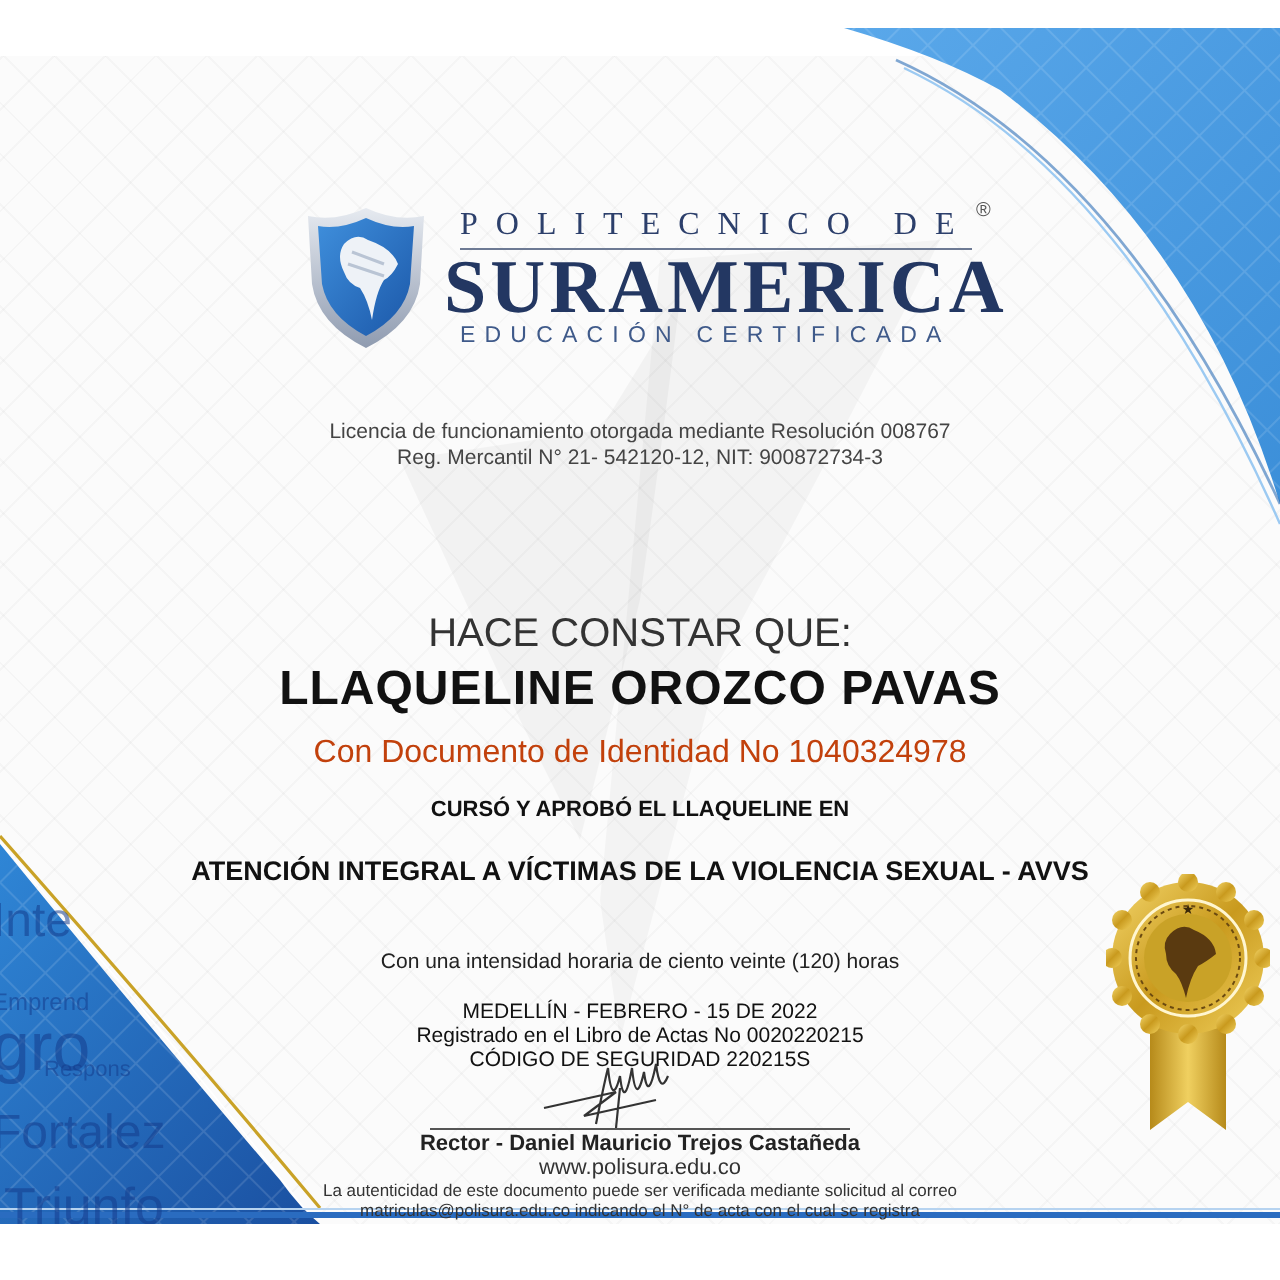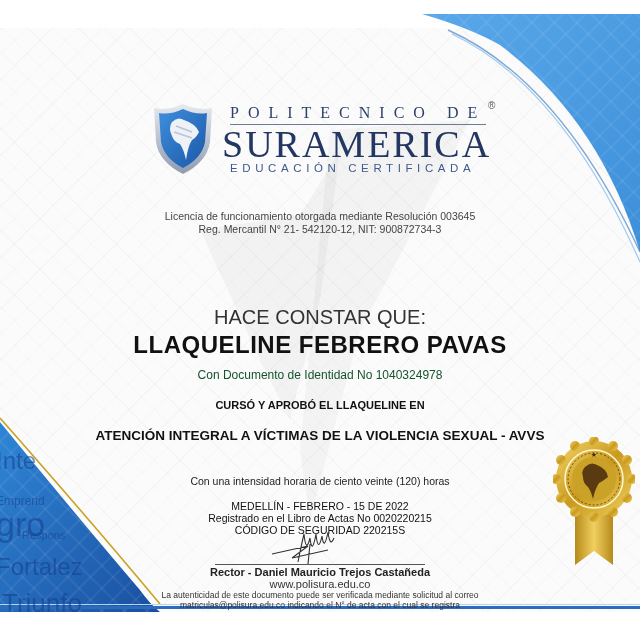--- a/index.html
+++ b/index.html
@@ -10,27 +10,27 @@
       repeating-linear-gradient(45deg, rgba(0,0,0,0.025) 0 1px, transparent 1px 18px),
       repeating-linear-gradient(-45deg, rgba(0,0,0,0.025) 0 1px, transparent 1px 18px);
   }
   .top-strip { position:absolute; left:0; top:0; width:640px; height:28px; background:#ffffff; }
   svg.deco { position:absolute; left:0; top:0; }
   .logo { position:absolute; left:152px; top:100px; width:340px; height:80px; }
   .shield { position:absolute; left:0; top:2px; width:62px; height:74px; }
   .logo-line1 { position:absolute; left:78px; top:4px; font-family:Liberation Serif, serif; font-size:16px; letter-spacing:9px; color:#2c3f6b; }
   .reg { position:absolute; left:336px; top:0px; font-size:10px; color:#555; }
   .logo-rule { position:absolute; left:78px; top:24px; width:256px; height:1px; background:#6d7a94; }
-  .logo-line2 { position:absolute; left:70px; top:22px; font-family:"Liberation Serif", serif; font-size:38px; letter-spacing:2px; color:#233762; line-height:44px; }
+  .logo-line2 { position:absolute; left:70px; top:22px; font-family:"Liberation Serif", serif; font-size:38px; letter-spacing:2px; color:#233762; line-height:44px;font-weight:bold; }
   .logo-line3 { position:absolute; left:78px; top:62px; font-size:11.5px; letter-spacing:4.6px; color:#3f5a8a; }
   .center { position:absolute; left:0; width:640px; text-align:center; color:#333; }
   .license { top:210px; font-size:10.5px; line-height:13px; color:#444; }
   .hace { top:306px; font-size:20px; color:#333; }
   .name { top:331px; font-size:24px; font-weight:bold; color:#111; letter-spacing:0.5px; }
-  .docid { top:368px; font-size:12px; color:#14532d; }
+  .docid { top:368px; font-size:16px; color:#c2410c; }
   .curso { top:399px; font-size:11px; font-weight:bold; color:#111; }
   .program { top:428px; font-size:13.5px; font-weight:bold; color:#111; }
   .hours { top:475px; font-size:10.5px; color:#222; }
   .date { top:500px; font-size:10.5px; font-weight:normal; color:#111; line-height:12px; }
   .rector { top:566px; font-size:11px; font-weight:bold; color:#222; }
   .web { top:578px; font-size:11px; color:#333; }
   .auth { top:590px; font-size:8.5px; color:#333; line-height:10px; }
   .sig-line { position:absolute; left:215px; top:564px; width:210px; height:1px; background:#555; }
   .signature { position:absolute; left:268px; top:524px; }
   .seal { position:absolute; left:553px; top:437px; }
@@ -101,26 +101,26 @@
       <path d="M24 24 L40 30 M22 30 L40 36" stroke="#b9c4d4" stroke-width="1.5"></path>
     </svg>
     <div class="logo-line1">POLITECNICO DE</div>
     <div class="reg">®</div>
     <div class="logo-rule"></div>
     <div class="logo-line2">SURAMERICA</div>
     <div class="logo-line3">EDUCACIÓN CERTIFICADA</div>
   </div>
 
   <div class="center license">
-    <div>Licencia de funcionamiento otorgada mediante Resolución 003645</div>
+    <div>Licencia de funcionamiento otorgada mediante Resolución 008767</div>
     <div>Reg. Mercantil N° 21- 542120-12, NIT: 900872734-3</div>
   </div>
 
   <div class="center hace">HACE CONSTAR QUE:</div>
-  <div class="center name">LLAQUELINE FEBRERO PAVAS</div>
+  <div class="center name">LLAQUELINE OROZCO PAVAS</div>
   <div class="center docid">Con Documento de Identidad No 1040324978</div>
   <div class="center curso">CURSÓ Y APROBÓ EL LLAQUELINE EN</div>
   <div class="center program">ATENCIÓN INTEGRAL A VÍCTIMAS DE LA VIOLENCIA SEXUAL - AVVS</div>
   <div class="center hours">Con una intensidad horaria de ciento veinte (120) horas</div>
 
   <div class="center date">
     <div>MEDELLÍN - FEBRERO - 15 DE 2022</div>
     <div>Registrado en el Libro de Actas No 0020220215</div>
     <div>CÓDIGO DE SEGURIDAD 220215S</div>
   </div>

